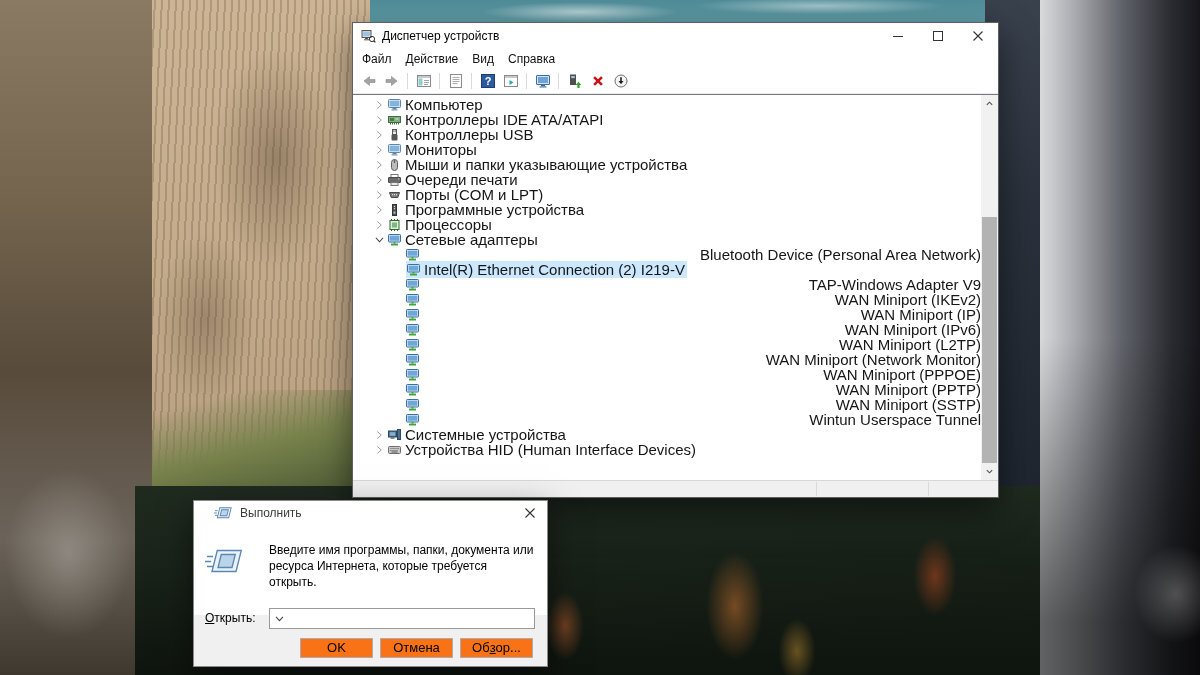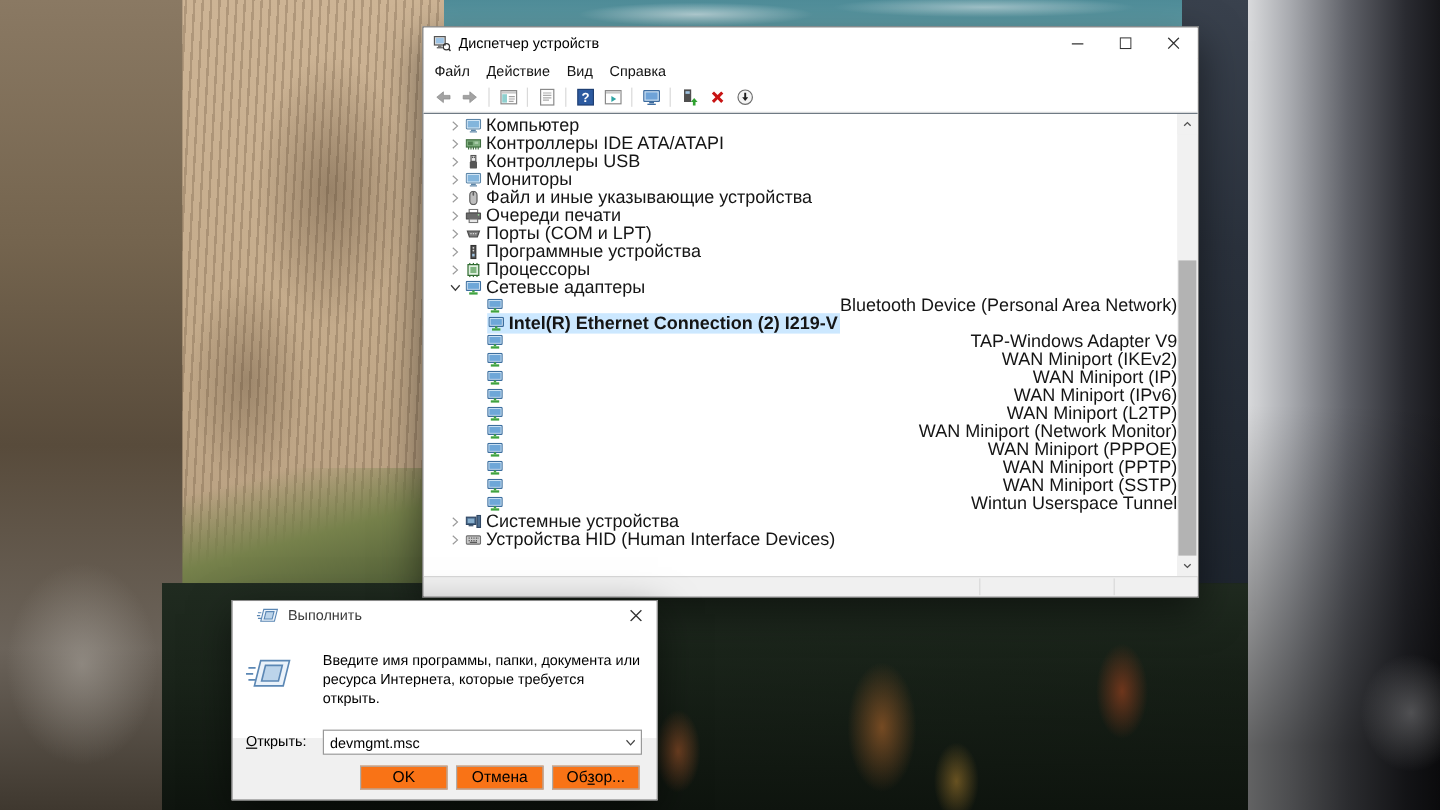--- a/index.html
+++ b/index.html
@@ -63,21 +63,21 @@
   .tbtn{width:21px;height:21px;display:flex;align-items:center;justify-content:center;}
   .tsep{width:1px;height:16px;background:#d9d9d9;margin:0 3px;flex:0 0 auto;}
   .treewrap{position:relative;flex:1 1 auto;background:#fff;border-top:1px solid #6f7a84;overflow:hidden;}
   .treerows{position:absolute;left:0;top:2px;right:17px;}
   .trow{display:flex;align-items:center;height:15px;font-size:15px;color:#151515;white-space:nowrap;}
   .trow .chev{width:10px;height:10px;margin-right:4px;flex:0 0 auto;}
   .trow.top{padding-left:21px;}
   .trow.child{padding-left:53px;justify-content:space-between;}
   .trow .lbl{margin-left:4px;}
   .hl{display:inline-flex;align-items:center;background:#cce8ff;padding:0 2px 0 1px;}
-  .hl .lbl{margin-left:4px;font-weight:bold;}
+  .hl .lbl{margin-left:4px;}
   .sbar{position:absolute;top:0;right:0;bottom:0;width:17px;background:#f1f1f1;}
   .sarrow{position:absolute;left:0;width:17px;height:17px;display:flex;align-items:center;justify-content:center;background:#f1f1f1;}
   .sarrow.up{top:0;} .sarrow.down{bottom:0;}
   .sthumb{position:absolute;left:1px;width:15px;top:122px;height:247px;background:#b3b3b3;}
   .statusbar{flex:0 0 17px;background:#f0f0f0;border-top:1px solid #d7d7d7;display:flex;}
   .scell{height:100%;}
   .scell.c1{width:463px;} .scell.c2{width:111px;} .scell.c3{flex:1;}
   .ssep{width:1px;background:#d9d9d9;margin:1px 0;}
 
   
@@ -315,21 +315,21 @@
                 <path d="M1.5 1 6 5 1.5 9" fill="none" stroke="#9b9b9b" stroke-width="1.1"></path>
               </svg>
             </span>
             <span class="ic">
               <svg width="13" height="12" viewBox="0 0 13 12">
                 <rect x="3.5" y="0.5" width="6" height="11" rx="3" fill="#bdbdbd" stroke="#5e5e5e"></rect>
                 <path d="M6.5 0.5v3.5" stroke="#5e5e5e"></path>
                 <rect x="5.9" y="1.8" width="1.2" height="2" fill="#5e5e5e"></rect>
               </svg>
             </span>
-            <span class="lbl">Файл и иные указывающие устройства</span>
+            <span class="lbl">Мыши и папки указывающие устройства</span>
           </div>
           <div class="trow top">
             <span class="ic chev">
               <svg width="7" height="10" viewBox="0 0 8 10">
                 <path d="M1.5 1 6 5 1.5 9" fill="none" stroke="#9b9b9b" stroke-width="1.1"></path>
               </svg>
             </span>
             <span class="ic">
               <svg width="13" height="12" viewBox="0 0 13 12">
                 <rect x="3" y="0.5" width="7" height="3" fill="#fff" stroke="#777"></rect>
@@ -621,21 +621,20 @@
             <g transform="skewX(-14) translate(3,0)">
               <rect x="3.5" y="1.5" width="12" height="10.5" fill="#eaf2fa" stroke="#5b87b4" stroke-width="0.7"></rect>
               <rect x="6" y="3.5" width="7" height="6.5" fill="#bcd4ea" stroke="#5b87b4" stroke-width="0.7"></rect>
             </g>
             <path d="M1 4.5h3M0 7h3M1 9.5h3" stroke="#5b87b4" stroke-width="0.7"></path>
           </svg>
         </span>
       <div class="run-msg">Введите имя программы, папки, документа или ресурса Интернета, которые требуется открыть.</div>
       <div class="open-label" id="open-label"><u>О</u>ткрыть:</div>
       <div class="combo">
-        <span class="val">devmgmt.msc</span>
         <span class="dd ic" id="combo-dd">
             <svg width="9" height="6" viewBox="0 0 10 7">
               <path d="M1 1 5 5.5 9 1" fill="none" stroke="#444" stroke-width="1.2"></path>
             </svg>
           </span>
       </div>
     </div>
     <div class="run-footer" id="run-buttons">
         <span class="btn">OK</span>
         <span class="btn">Отмена</span>

